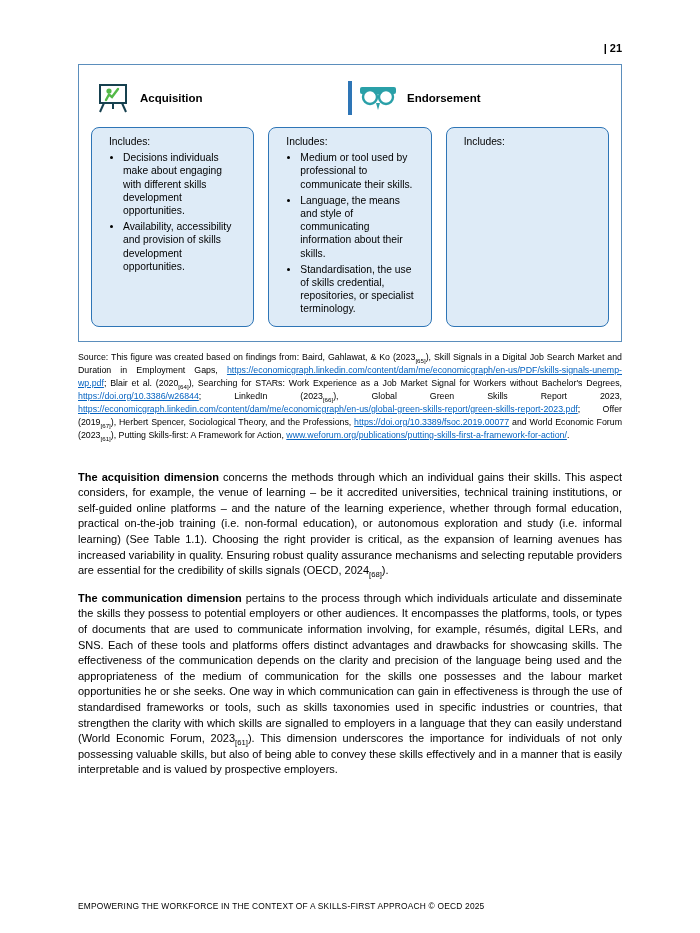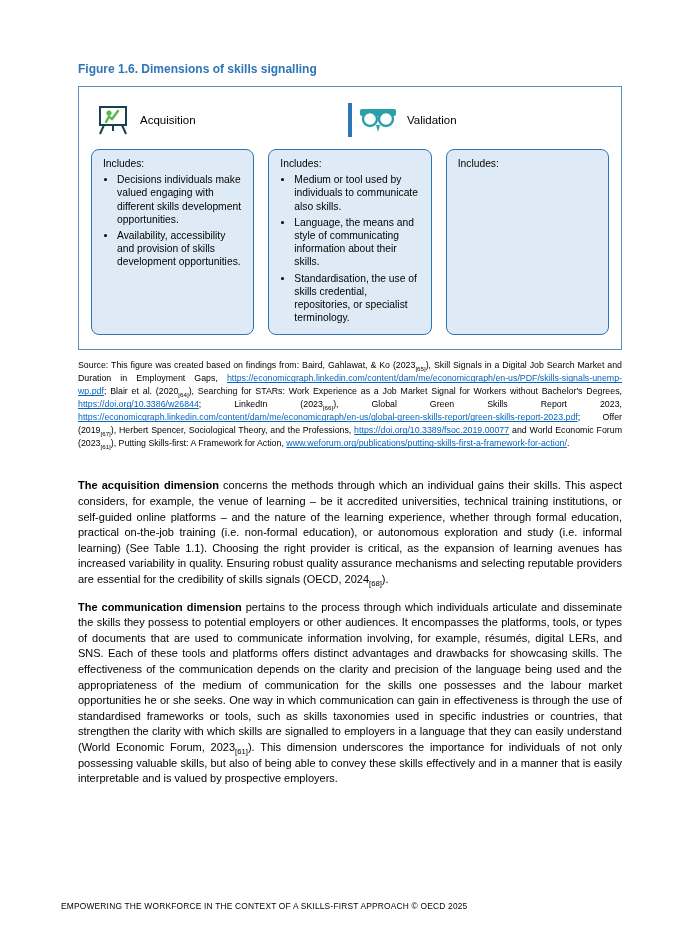--- a/index.html
+++ b/index.html
@@ -5,43 +5,43 @@
   html,body{margin:0;padding:0;background:#fff;}
   body{font-family:"Liberation Sans","DejaVu Sans",sans-serif;color:#000;}
   .page{position:relative;width:700px;height:933px;background:#fff;box-sizing:border-box;
         padding:42px 78px 0 78px;overflow:hidden;}
   .page-number{text-align:right;font-size:11px;font-weight:bold;}
   .intro{margin:26px 0 0;font-size:11px;line-height:15.5px;text-align:justify;}
   .fig-title{margin:20px 0 0;font-size:12px;font-weight:bold;color:#2e75b6;}
   .figure{margin-top:10px;border:1px solid #5b8ebc;padding:10px 12px 14px;box-sizing:border-box;}
   .fig-header{display:flex;align-items:center;height:46px;}
   .hcell{flex:1;display:flex;align-items:center;gap:9px;padding:0 6px;}
-  .hlabel{font-size:11.5px;font-weight:normal;}
+  .hlabel{font-size:11.5px;font-weight:bold;}
   .vdiv{width:2px;height:34px;background:#2e75b6;flex:0 0 2px;}
   .icon{display:inline-flex;align-items:center;}
   .fig-body{display:flex;gap:14px;margin-top:6px;align-items:stretch;}
   .fig-box{flex:1;background:#deebf7;border:1px solid #2e75b6;border-radius:8px;
-           padding:7px 11px;font-size:10.3px;line-height:13.2px;box-sizing:border-box;}
+           padding:7px 17px;font-size:10.3px;line-height:13.2px;box-sizing:border-box;}
   .fig-box ul{margin:3px 0 0;padding-left:14px;}
   .fig-box li{margin-bottom:3px;}
   .source{margin:9px 0 0;font-size:8.8px;line-height:13px;text-align:justify;}
   .lnk{color:#0563c1;text-decoration:underline;}
   sub{font-size:70%;line-height:0;}
   .bodytext p{margin:0 0 12px;font-size:11px;line-height:15.6px;text-align:justify;}
   .bodytext{margin-top:28px;}
-  .footer{position:absolute;left:61px;bottom:22px;font-size:8.4px;letter-spacing:.2px;}
+  .footer{position:absolute;left:78px;bottom:22px;font-size:8.4px;letter-spacing:.2px;}
 </style>
 </head>
 <body>
 
 <div class="page">
 
+  <div class="page-number">| 21</div>
 
 
-  <h2 class="fig-title">Figure 1.6. Dimensions of skills signalling</h2>
 
   <div class="figure">
     <div class="fig-header">
 
       <div class="hcell">
         <span class="icon">
           <svg width="34" height="30" viewBox="0 0 34 30">
             <rect x="3" y="2" width="26" height="18" fill="#ffffff" stroke="#17414f" stroke-width="2"></rect>
             <line x1="7" y1="20" x2="3" y2="29" stroke="#17414f" stroke-width="2"></line>
             <line x1="25" y1="20" x2="29" y2="29" stroke="#17414f" stroke-width="2"></line>
@@ -61,39 +61,39 @@
       <div class="hcell">
         <span class="icon">
           <svg width="40" height="28" viewBox="0 0 40 28">
             <rect x="2" y="3" width="36" height="7" rx="2" fill="#2aa0a8"></rect>
             <circle cx="12" cy="13" r="7" fill="#ffffff" stroke="#2aa0a8" stroke-width="2.4"></circle>
             <circle cx="28" cy="13" r="7" fill="#ffffff" stroke="#2aa0a8" stroke-width="2.4"></circle>
             <path d="M17 10 Q20 7 23 10" stroke="#2aa0a8" stroke-width="2" fill="none"></path>
             <path d="M18 19 L20 26 L22 19 Z" fill="#2aa0a8"></path>
           </svg>
         </span>
-        <span class="hlabel">Validation</span>
+        <span class="hlabel">Endorsement</span>
       </div>
 
     </div>
 
     <div class="fig-body">
 
       <div class="fig-box">
         <div class="includes">Includes:</div>
         <ul>
-          <li>Decisions individuals make valued engaging with different skills development opportunities.</li>
+          <li>Decisions individuals make about engaging with different skills development opportunities.</li>
           <li>Availability, accessibility and provision of skills development opportunities.</li>
         </ul>
       </div>
 
       <div class="fig-box">
         <div class="includes">Includes:</div>
         <ul>
-          <li>Medium or tool used by individuals to communicate also skills.</li>
+          <li>Medium or tool used by professional to communicate their skills.</li>
           <li>Language, the means and style of communicating information about their skills.</li>
           <li>Standardisation, the use of skills credential, repositories, or specialist terminology.</li>
         </ul>
       </div>
 
       <div class="fig-box">
         <div class="includes">Includes:</div>
       </div>
 
     </div>

